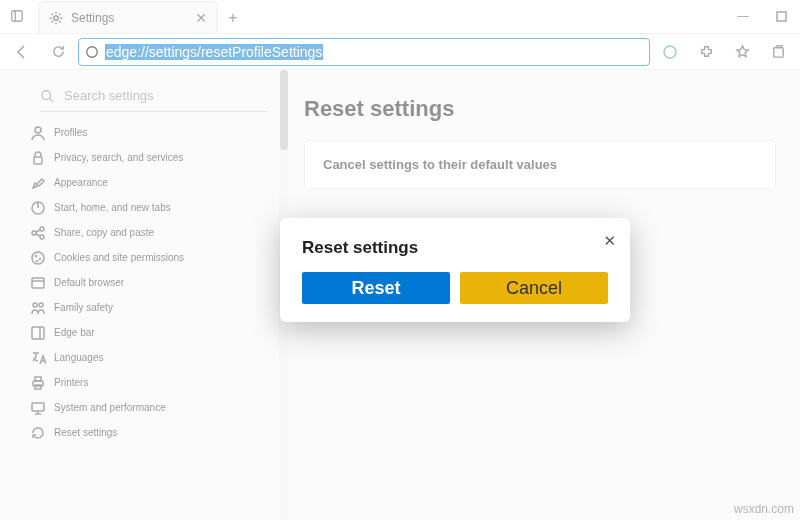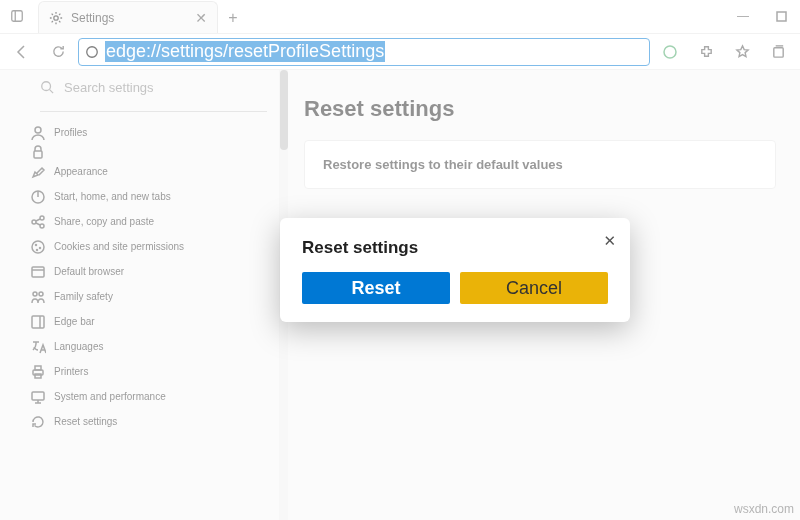--- a/index.html
+++ b/index.html
@@ -7,24 +7,24 @@
 .titlebar { height:34px; background:#fff; display:flex; align-items:flex-end; border-bottom:1px solid #e5e5e5; }
 .tabstrip-icon { width:34px; height:34px; display:flex; align-items:center; justify-content:center; color:#555; }
 .tab { height:32px; background:#f7f7f7; border:1px solid #ddd; border-bottom:none; border-radius:6px 6px 0 0; display:flex; align-items:center; padding:0 10px; gap:8px; font-size:12px; color:#333; margin-left:4px; min-width:180px; }
 .tab .close { margin-left:auto; color:#555; font-size:14px; cursor:pointer; }
 .newtab { width:30px; height:30px; display:flex; align-items:center; justify-content:center; color:#555; font-size:16px; }
 .wincontrols { margin-left:auto; display:flex; }
 .wincontrols div { width:38px; height:34px; display:flex; align-items:center; justify-content:center; color:#555; font-size:12px; }
 .addrbar { height:36px; background:#fff; display:flex; align-items:center; padding:0 6px; gap:4px; border-bottom:1px solid #e8e8e8; }
 .abtn { width:32px; height:30px; display:flex; align-items:center; justify-content:center; color:#555; border-radius:4px; }
 .addrbox { flex:1; height:28px; border:1px solid #0078d4; border-radius:4px; display:flex; align-items:center; padding:0 6px; gap:6px; background:#fff; }
-.addrbox .sel { background:#0078d4; color:#fff; font-size:18px; padding:0 1px; }
+.addrbox .sel { background:#0078d4; color:#fff; font-size:14px; padding:0 1px; }
 .content { display:flex; height:calc(520px - 70px); }
 .sidebar { width:280px; background:#f7f7f7; padding:6px 0; border-right:1px solid #eee; overflow:hidden; }
-.search { margin:4px 12px 8px 40px; height:32px; border-bottom:1px solid #ccc; display:flex; align-items:flex-start; gap:10px; color:#888; font-size:13px; }
+.search { margin:4px 12px 8px 40px; height:32px; border-bottom:1px solid #ccc; display:flex; align-items:center; gap:10px; color:#888; font-size:13px; }
 .navitem { display:flex; align-items:center; gap:14px; padding:7px 12px 7px 54px; font-size:10px; color:#333; cursor:pointer; position:relative; }
 .navitem svg, .navitem .ic { position:absolute; left:30px; width:16px; height:16px; color:#555; }
 .scrolltrack { position:absolute; left:280px; top:70px; width:8px; height:450px; background:#f0f0f0; }
 .scrollthumb { position:absolute; left:280px; top:70px; width:8px; height:80px; background:#c0c0c0; border-radius:4px; }
 .main { flex:1; padding:26px 24px; background:#f7f7f7; }
 .main h1 { font-size:22px; font-weight:600; color:#222; margin-bottom:18px; }
 .card { background:#fff; border:1px solid #e5e5e5; border-radius:4px; padding:16px 18px; font-size:13px; font-weight:600; color:#333; }
 .overlay { position:absolute; inset:0; background:rgba(255,255,255,0.5); }
 .dialog { position:absolute; left:280px; top:218px; width:350px; background:#fff; border-radius:6px; box-shadow:0 8px 30px rgba(0,0,0,0.25); padding:20px 22px 18px; }
 .dialog h2 { font-size:17px; font-weight:600; color:#222; margin-bottom:14px; }
@@ -121,20 +121,21 @@
           <circle cx="8" cy="5" r="3"></circle>
           <path d="M2 15c0-3 3-5 6-5s6 2 6 5"></path>
         </svg>
         <span>Profiles</span>
       </div>
     <div class="navitem">
         <svg class="ic" viewBox="0 0 16 16">
           <rect x="4" y="7" width="8" height="7" rx="1"></rect>
           <path d="M5 7V5a3 3 0 0 1 6 0v2"></path>
         </svg>
+        <span>Privacy, search, and services</span>
       </div>
     <div class="navitem">
         <svg class="ic" viewBox="0 0 16 16">
           <path d="M3 13l2-5 3 3-5 2zM7 9l5-5 2 2-5 5"></path>
         </svg>
         <span>Appearance</span>
       </div>
     <div class="navitem">
         <svg class="ic" viewBox="0 0 16 16">
           <circle cx="8" cy="8" r="6"></circle>
@@ -210,21 +211,21 @@
           <path d="M3 13v-3h3"></path>
         </svg>
         <span>Reset settings</span>
       </div>
 
   </div>
 
   <div class="main">
     <h1>Reset settings</h1>
     <div class="card">
-      <span>Restore settings to their default values</span>
+      <span>Cancel settings to their default values</span>
     </div>
   </div>
 </div>
 
 <div class="scrolltrack"></div>
 <div class="scrollthumb"></div>
 
 <div class="overlay"></div>
 <div class="dialog">
   <span class="closebtn">✕</span>

